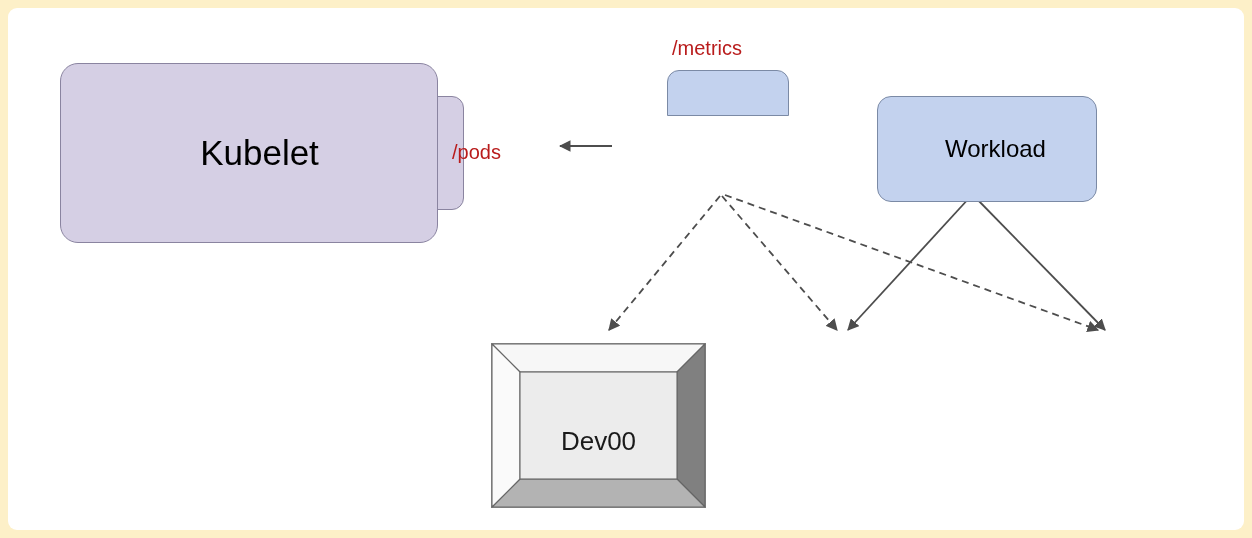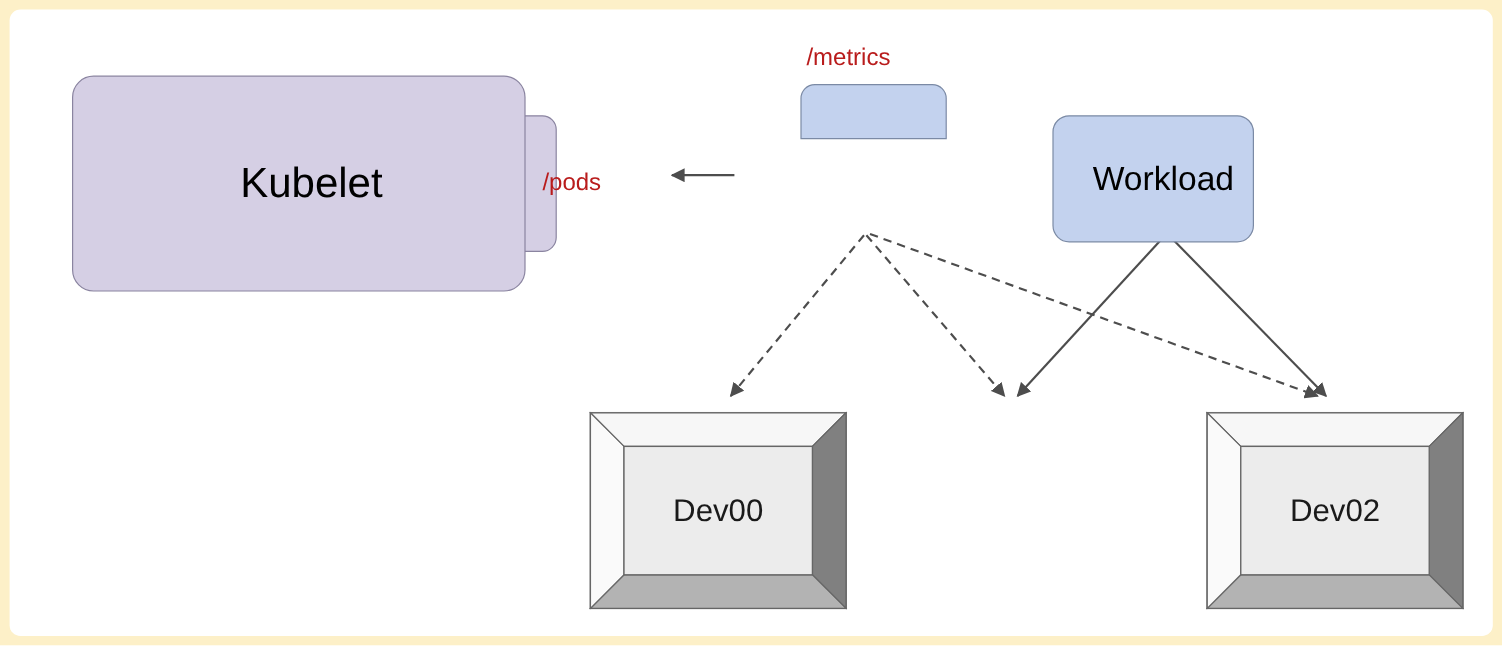--- a/index.html
+++ b/index.html
@@ -78,35 +78,35 @@
   }
   #monitoring {
     left: 612px; top: 88px; width: 216px; height: 106px;
     font-size: 24px;
   }
   #metrics-tab {
     left: 659px; top: 62px; width: 122px; height: 46px;
     border-radius: 12px 12px 0 0;
   }
   #workload {
-    left: 869px; top: 88px; width: 168px; height: 106px;
-    font-size: 28px;
+    left: 869px; top: 88px; width: 220px; height: 106px;
+    font-size: 24px;
     padding-left: 17px;
   }
 
   
   .device {
     position: absolute;
     z-index: 3;
   }
   .device svg { display: block; }
   .device .dev-label {
     position: absolute;
     left: 0;
-    top: 0;
+    top: 16px;
     width: 100%;
     height: 100%;
     display: flex;
     align-items: center;
     justify-content: center;
     font-size: 26px;
     color: #1a1a1a;
     pointer-events: none;
   }
   #dev00 { left: 483px; top: 335px; }
@@ -171,26 +171,15 @@
         <polygon points="1,1 214,1 186,29 29,29" fill="#f7f7f7" stroke="#666666" stroke-width="1.1"></polygon>
         <polygon points="214,1 214,164 186,136 186,29" fill="#808080" stroke="#666666" stroke-width="1.1"></polygon>
         <polygon points="214,164 1,164 29,136 186,136" fill="#b3b3b3" stroke="#666666" stroke-width="1.1"></polygon>
         <polygon points="1,164 1,1 29,29 29,136" fill="#fafafa" stroke="#666666" stroke-width="1.1"></polygon>
         <rect x="29" y="29" width="157" height="107" fill="#ececec" stroke="#666666" stroke-width="1.1"></rect>
       </svg>
       <div class="dev-label">Dev00</div>
     </div>
 
 
-    <div class="device" id="dev02">
-      <svg width="215" height="165" viewBox="0 0 215 165">
-        <rect x="1" y="1" width="213" height="163" fill="#f2f2f2" stroke="#666666" stroke-width="1.4"></rect>
-        <polygon points="1,1 214,1 186,29 29,29" fill="#f7f7f7" stroke="#666666" stroke-width="1.1"></polygon>
-        <polygon points="214,1 214,164 186,136 186,29" fill="#808080" stroke="#666666" stroke-width="1.1"></polygon>
-        <polygon points="214,164 1,164 29,136 186,136" fill="#b3b3b3" stroke="#666666" stroke-width="1.1"></polygon>
-        <polygon points="1,164 1,1 29,29 29,136" fill="#fafafa" stroke="#666666" stroke-width="1.1"></polygon>
-        <rect x="29" y="29" width="157" height="107" fill="#ececec" stroke="#666666" stroke-width="1.1"></rect>
-      </svg>
-      <div class="dev-label">Dev02</div>
-    </div>
 
   </div>
 </div>
 
 </body></html>

